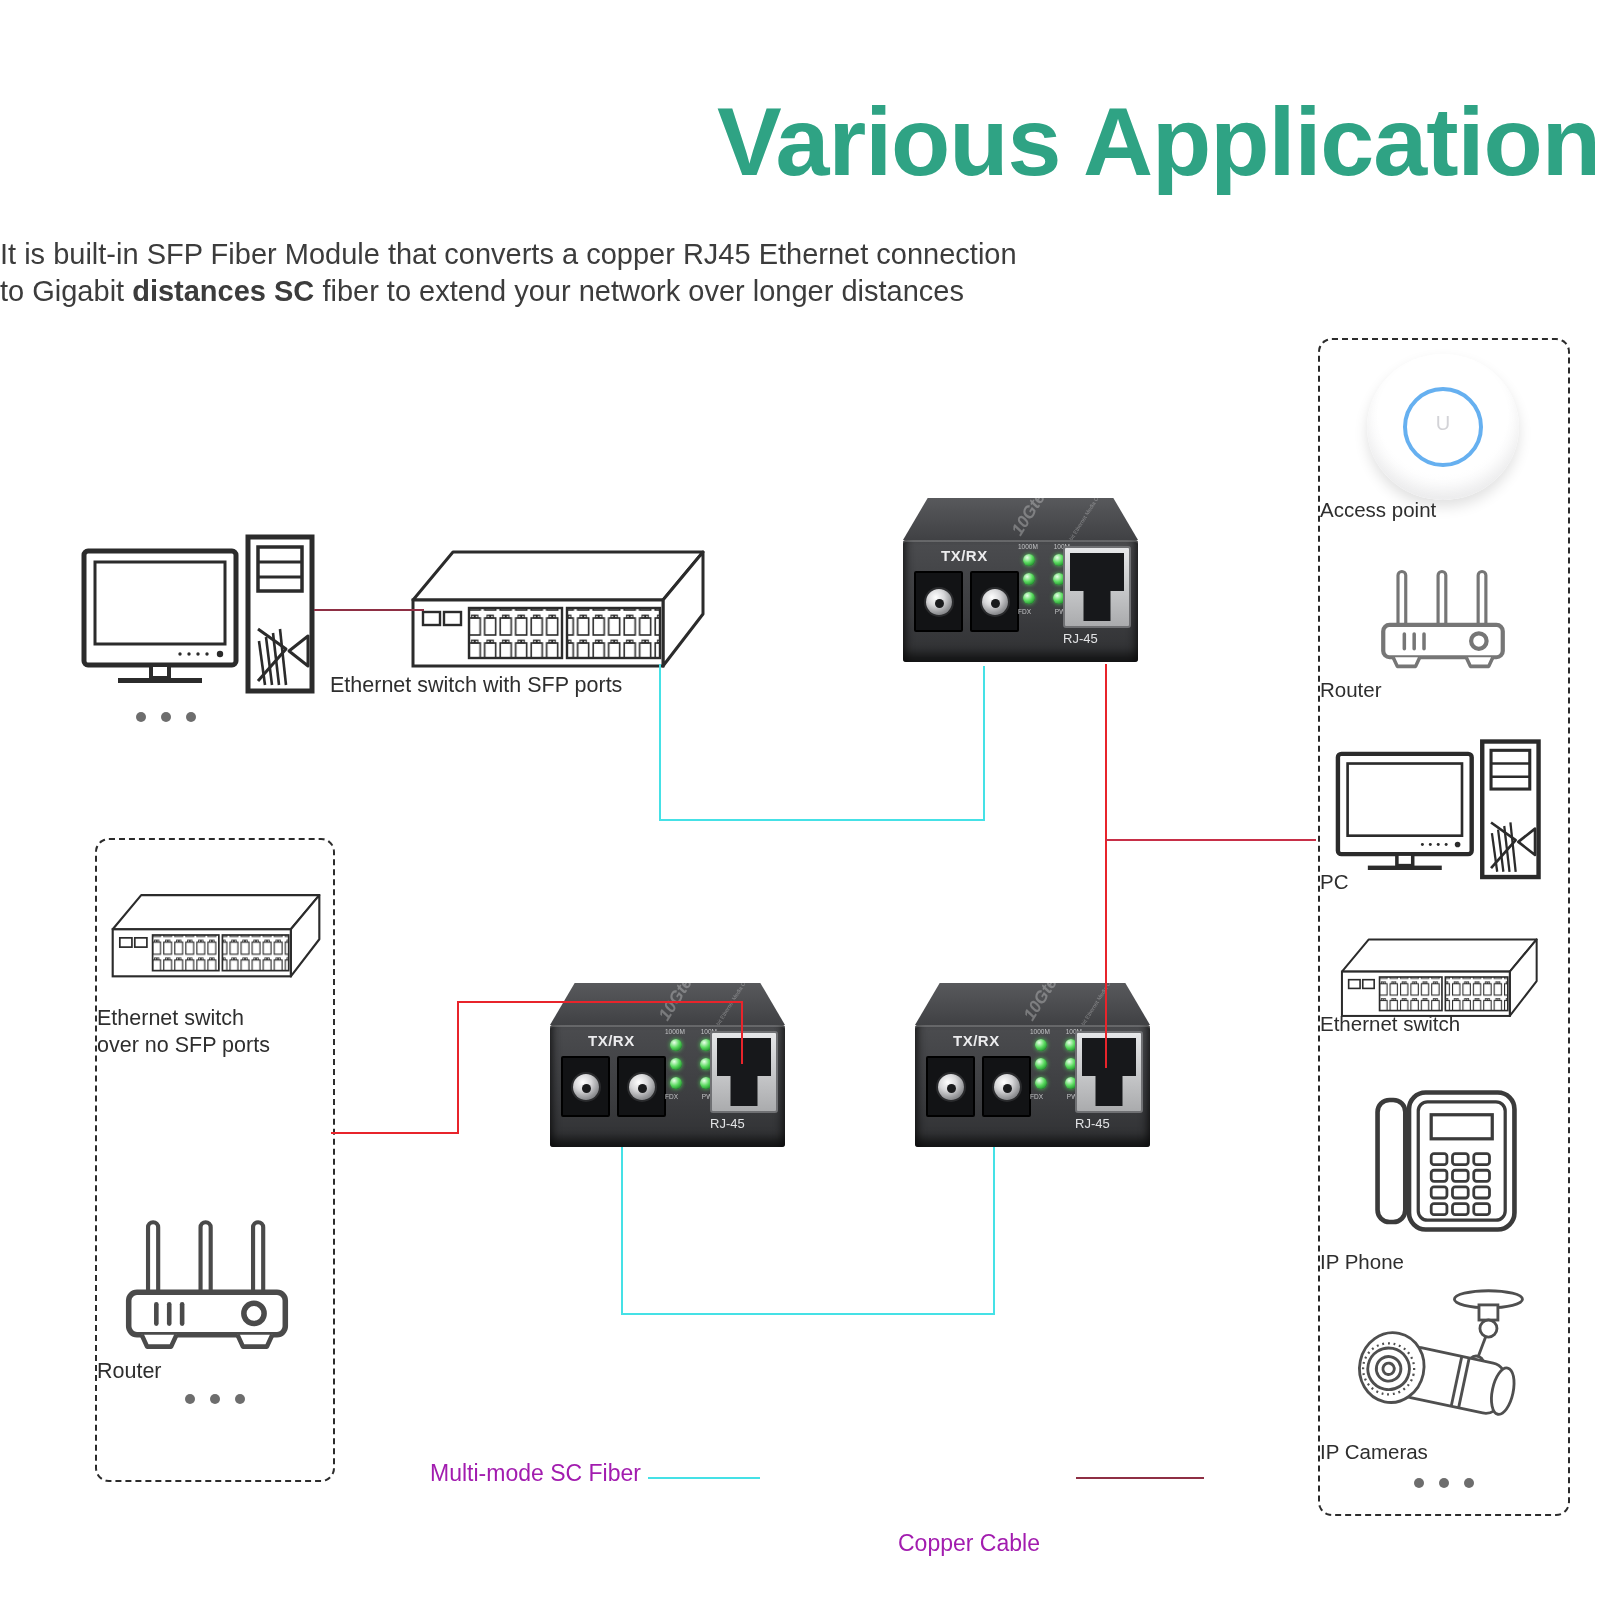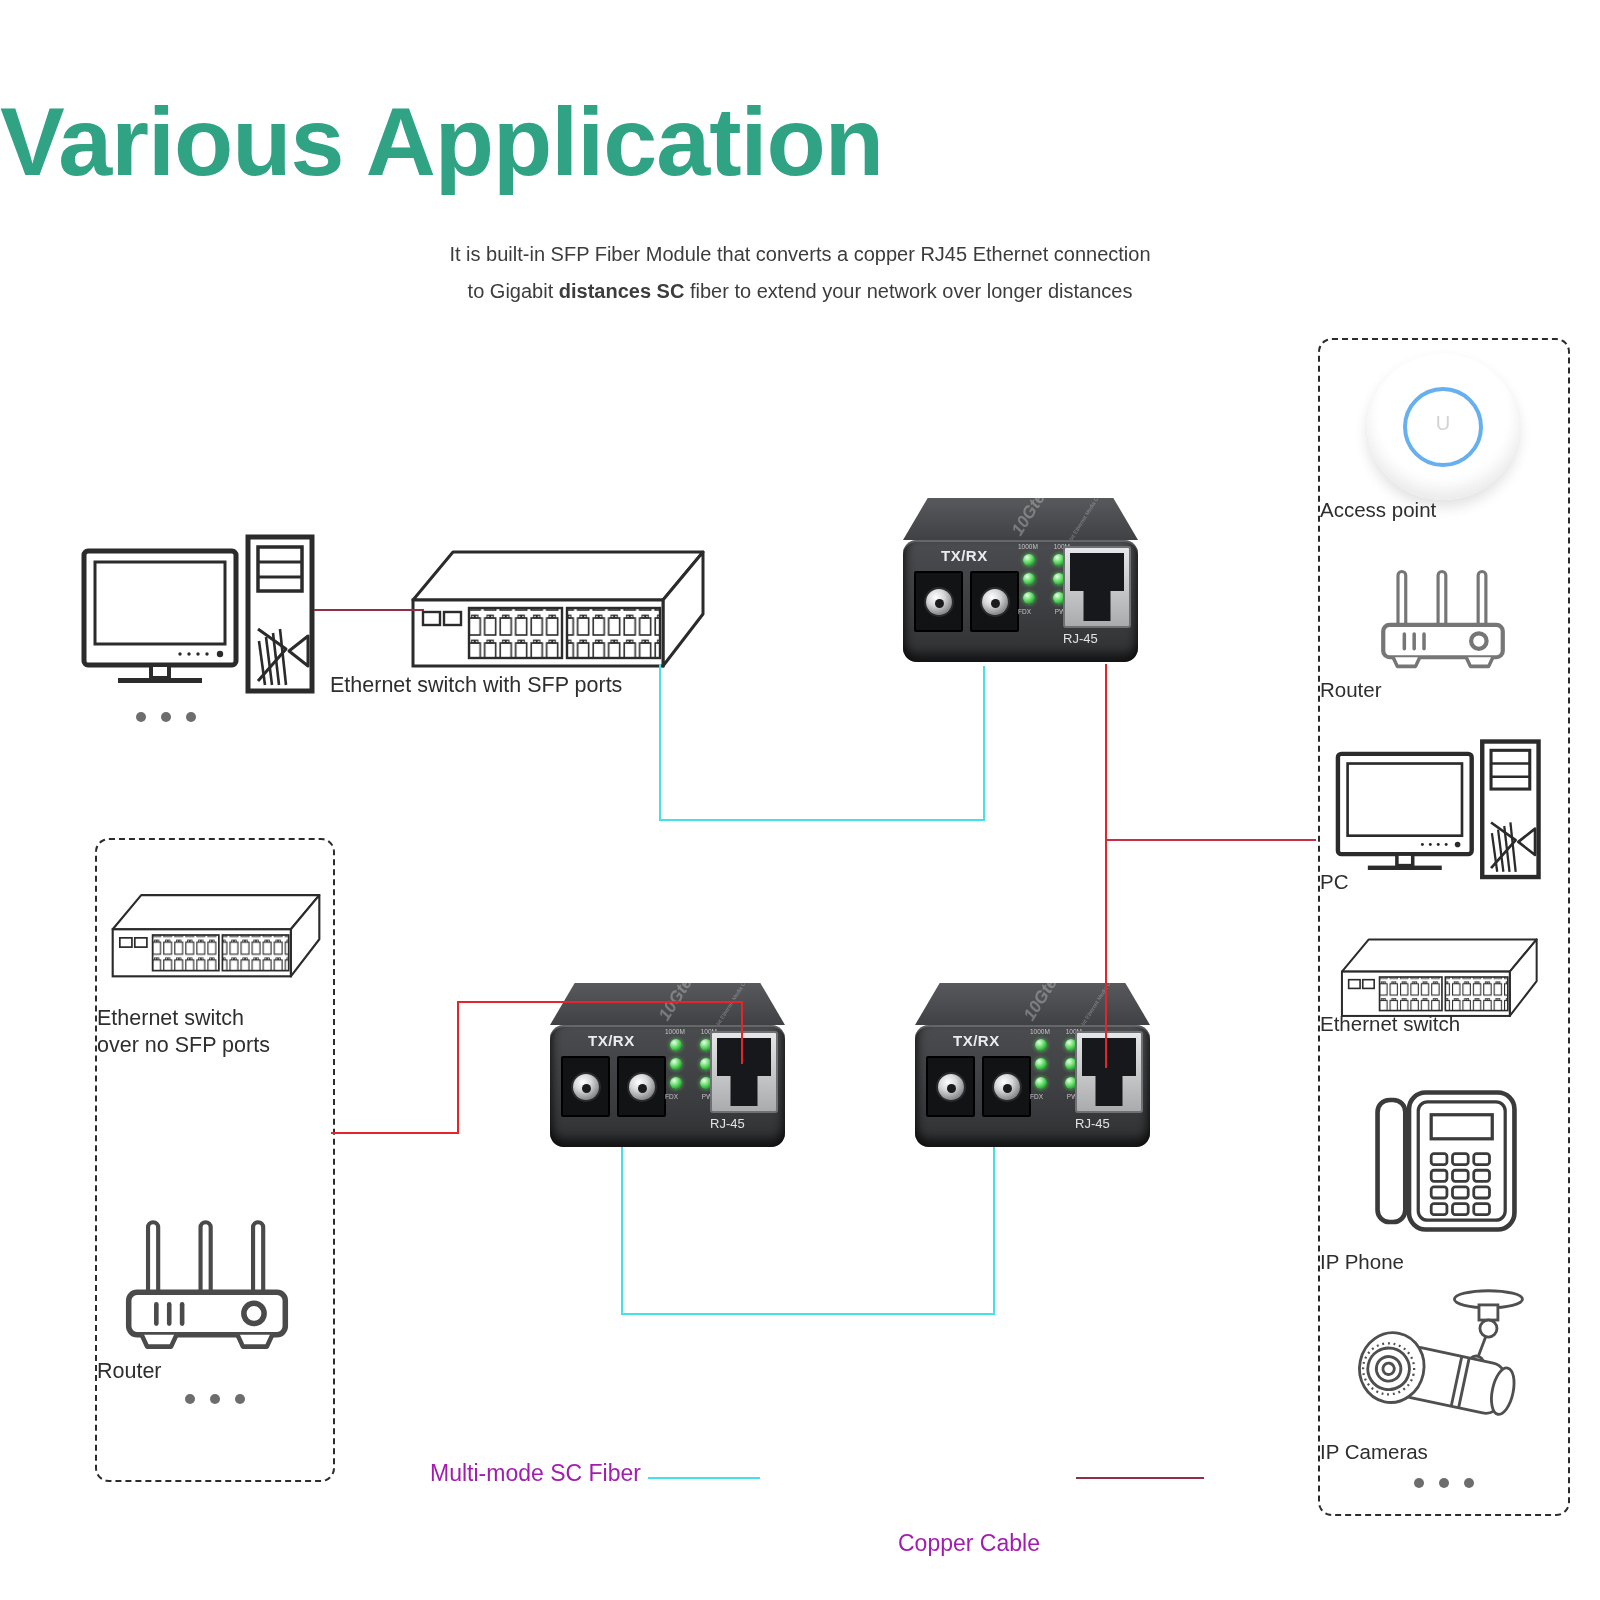--- a/index.html
+++ b/index.html
@@ -1,23 +1,23 @@
 <!DOCTYPE html>
 <html><head>
 <meta charset="utf-8">
 <style>
   html,body{margin:0;padding:0;background:#fff}
   .canvas{position:relative;width:1600px;height:1600px;background:#fff;overflow:hidden;
           font-family:"Liberation Sans",sans-serif;color:#2e2e2e}
 
   
-  .title{position:absolute;top:86px;left:0;width:100%;text-align:left;
+  .title{position:absolute;top:86px;left:0;width:100%;text-align:right;
          font-size:97px;font-weight:bold;letter-spacing:-1px;color:#2fa384}
-  .subtitle{position:absolute;top:236px;left:0;width:100%;text-align:center;
-            font-size:20px;line-height:37px;color:#3c3c3c}
+  .subtitle{position:absolute;top:236px;left:0;width:100%;text-align:left;
+            font-size:29px;line-height:37px;color:#3c3c3c}
   .subtitle b{font-weight:bold}
 
   
   .wires{position:absolute;left:0;top:0;z-index:5;pointer-events:none}
 
   
   .dev{position:absolute;z-index:2}
   .lbl{position:absolute;text-align:left;color:#2e2e2e;font-size:21.5px;line-height:27px;z-index:3}
   .dots{position:absolute;display:flex;gap:15px;z-index:3}
   .dot{width:10px;height:10px;border-radius:50%;background:#6d6d6d}
@@ -25,21 +25,21 @@
 
   
   .converter{position:absolute;width:235px;height:164px;z-index:2}
   .conv-top{position:absolute;left:0;top:0;width:100%;height:42px;
             background:linear-gradient(180deg,#58595c,#404144);
             clip-path:polygon(10.5% 0,89.5% 0,100% 100%,0 100%)}
   .conv-logo{position:absolute;left:100px;top:2px;transform:rotate(-58deg);
              font-style:italic;font-weight:bold;font-size:17px;color:rgba(255,255,255,.28)}
   .conv-toptext{position:absolute;left:142px;top:14px;transform:rotate(-58deg);
                 font-size:5.5px;color:rgba(255,255,255,.33);white-space:nowrap}
-  .conv-body{position:absolute;left:0;top:42px;width:100%;height:122px;border-radius:14px;
+  .conv-body{position:absolute;left:0;top:42px;width:100%;height:122px;border-radius:3px;
              background:linear-gradient(180deg,#4b4c4f 0%,#3c3d40 60%,#2f3032 100%);
              box-shadow:inset 0 2px 0 rgba(255,255,255,.18),inset 0 -9px 10px rgba(0,0,0,.55),
                         inset 8px 0 10px -6px rgba(0,0,0,.5),inset -8px 0 10px -6px rgba(0,0,0,.5)}
   .txrx{position:absolute;left:38px;top:7px;font-size:15px;font-weight:bold;color:#ececee;letter-spacing:.5px}
   .sc-ports{position:absolute;left:11px;top:31px;display:flex;gap:7px}
   .sc-port{width:45px;height:57px;background:#121315;border:2px solid #000;border-radius:2px;position:relative}
   .sc-ring{position:absolute;left:50%;top:16px;transform:translateX(-50%);width:26px;height:26px;border-radius:50%;
            background:radial-gradient(circle at 38% 32%,#ffffff,#d8d8da 35%,#8f9093 70%,#5f6063 100%);
            box-shadow:0 0 0 2px #2a2b2d}
   .sc-ring::after{content:"";position:absolute;left:9px;top:10px;width:9px;height:9px;border-radius:50%;background:#1a1b1d}

